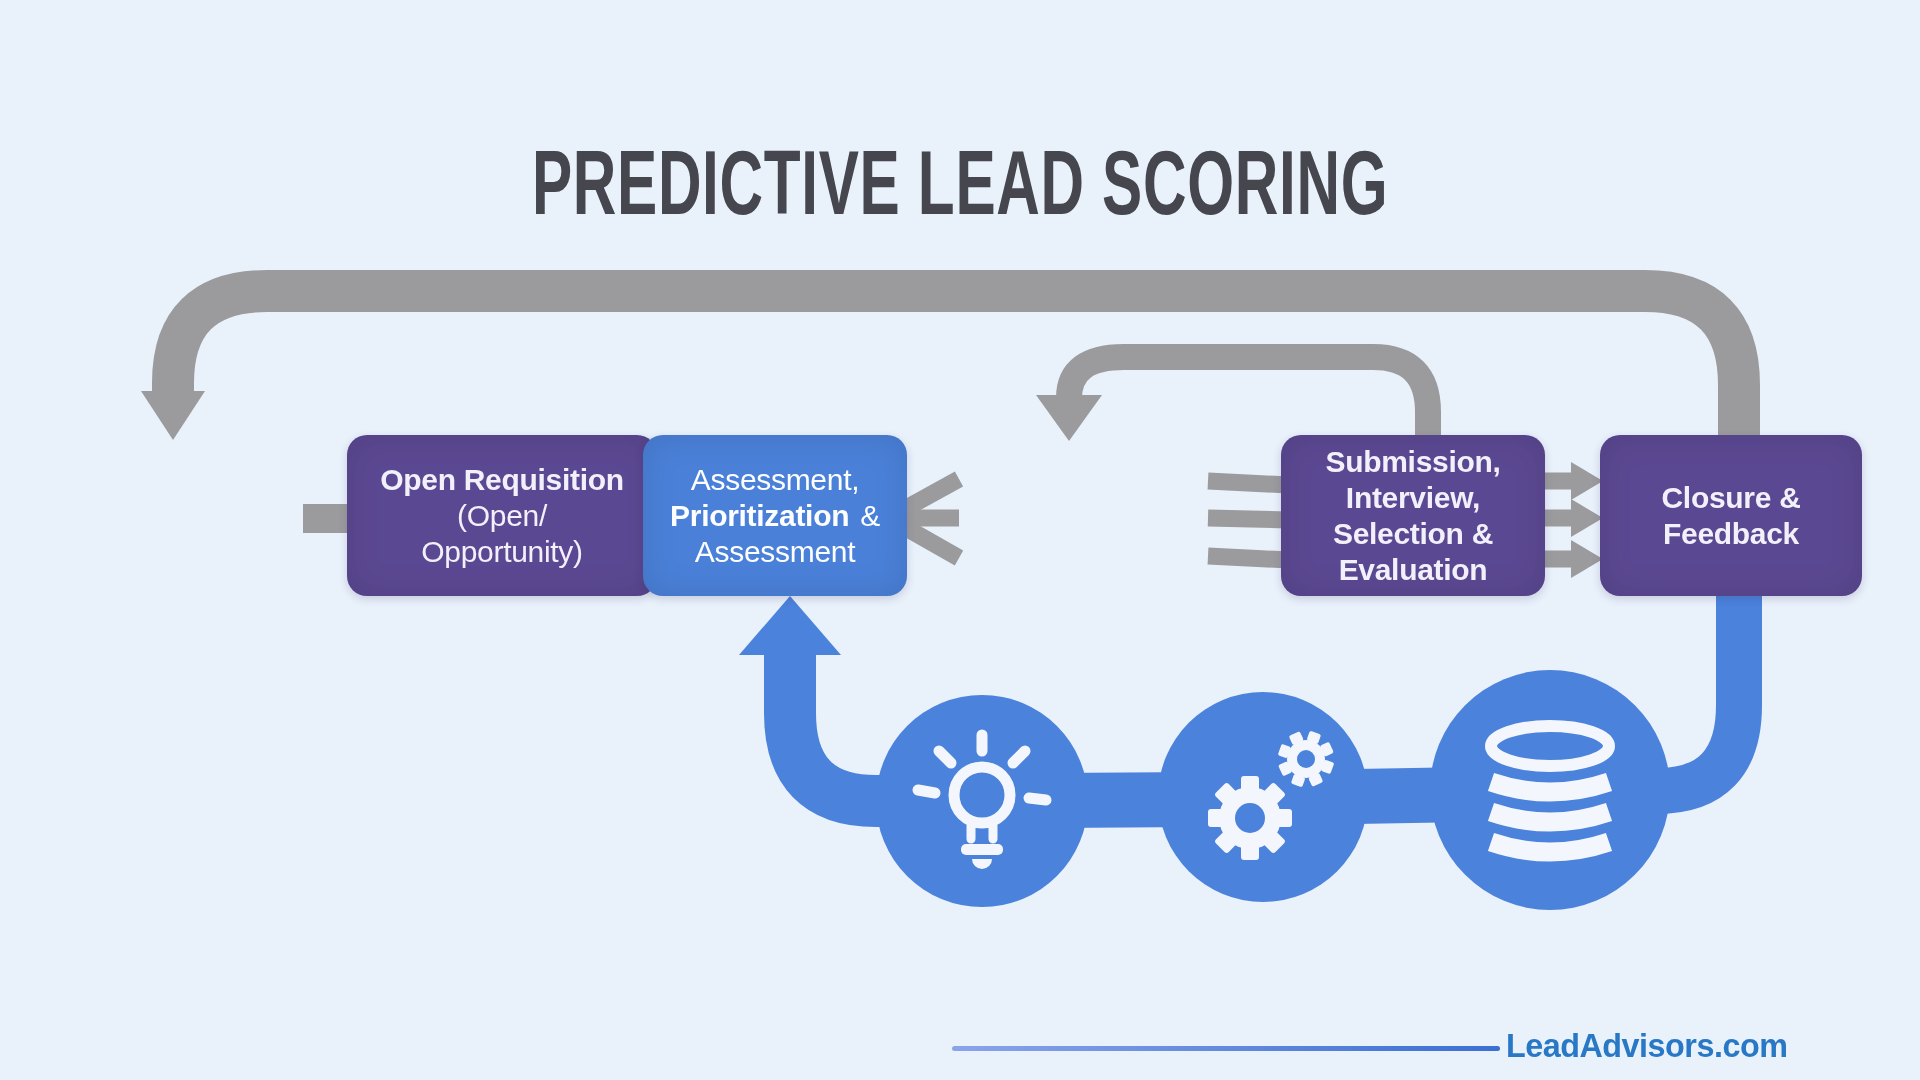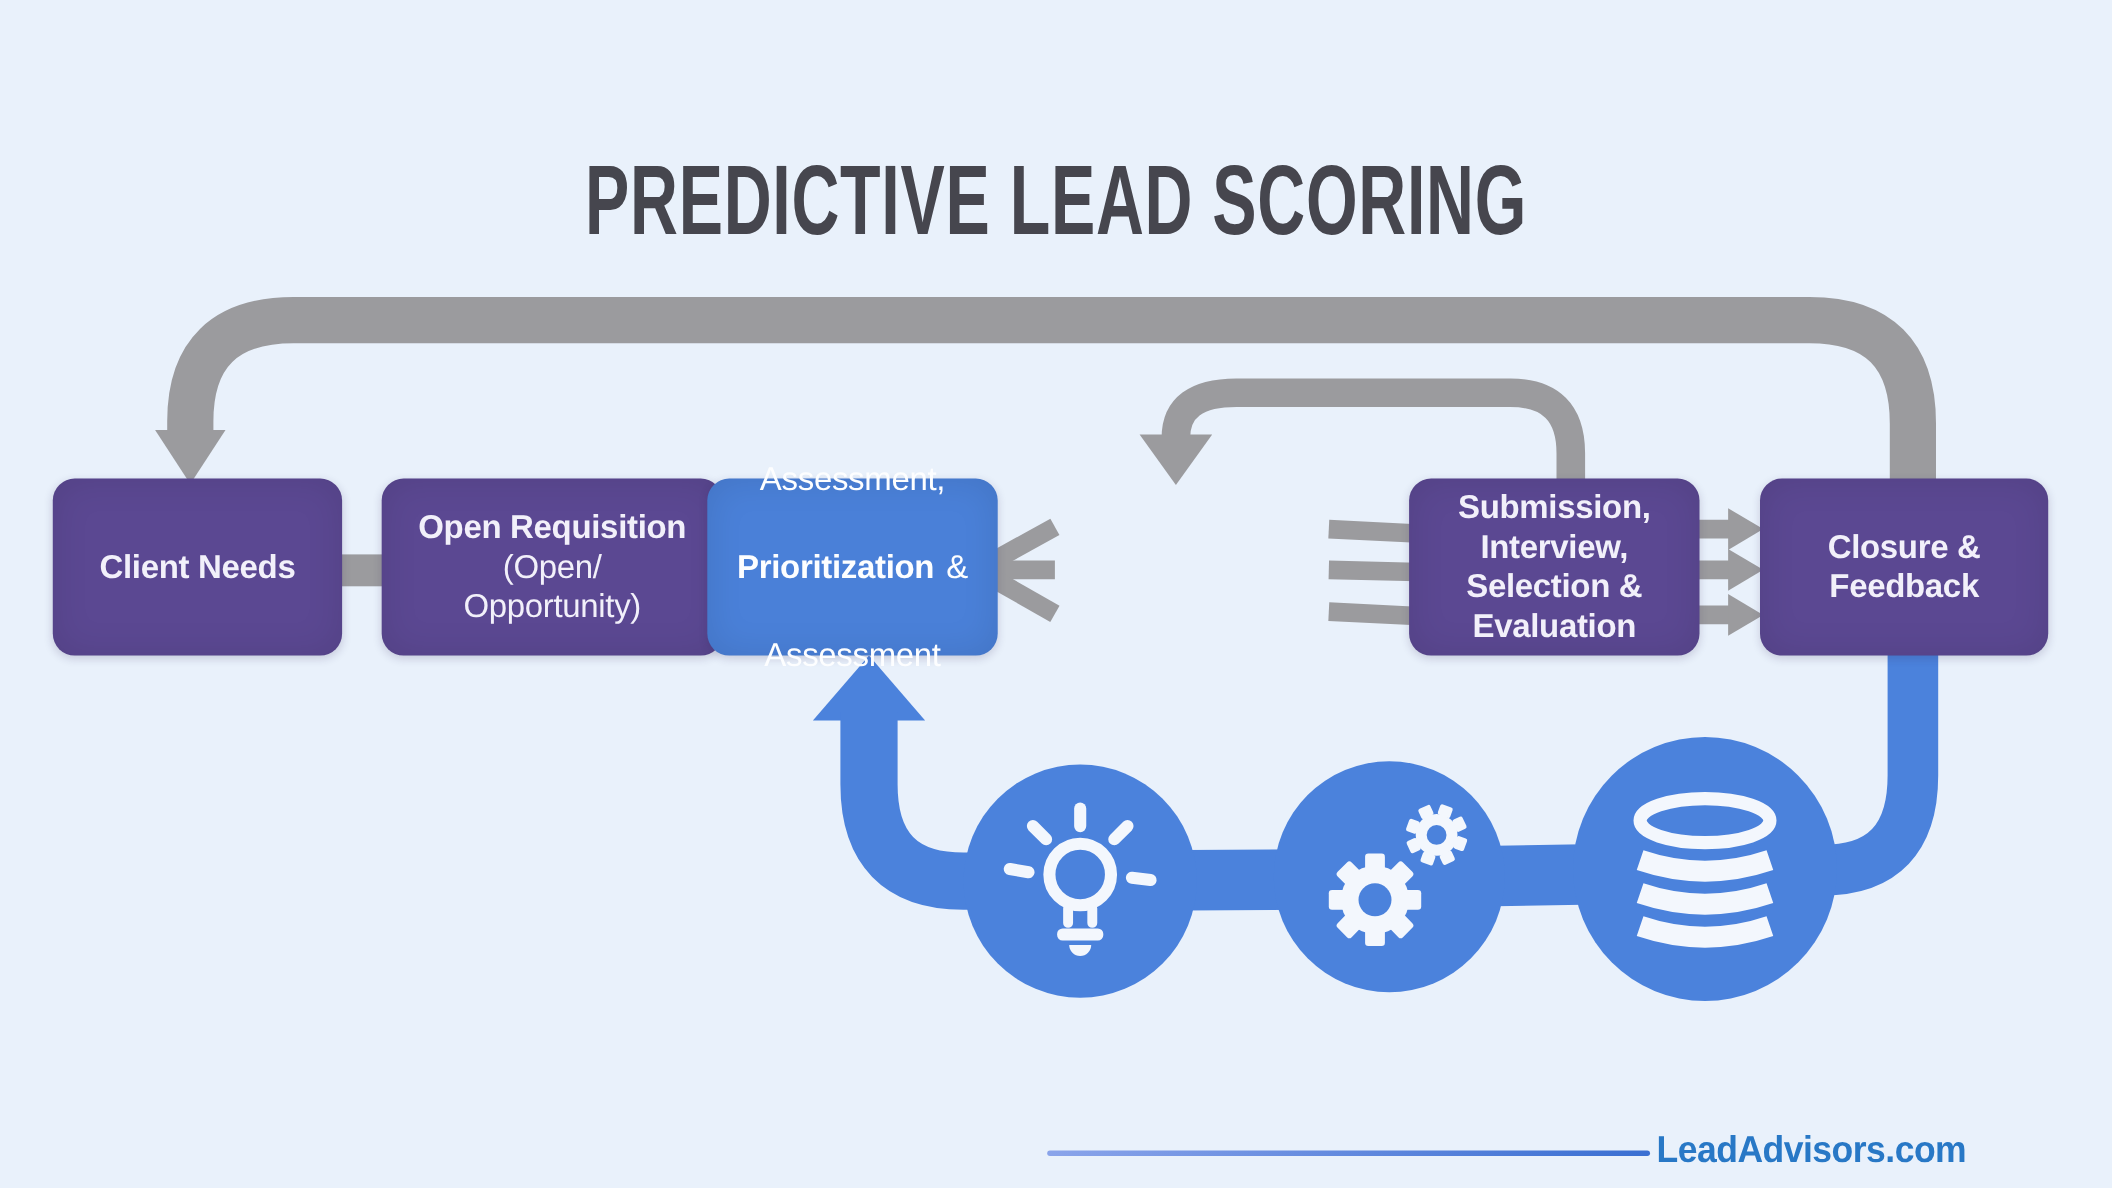--- a/index.html
+++ b/index.html
@@ -21,21 +21,21 @@
   
   .title-wrap{position:absolute;left:0;top:132px;width:1920px;text-align:center;}
   .title-wrap span{display:inline-block;font-size:90px;font-weight:700;color:var(--title-text);
          white-space:nowrap;transform:scaleX(0.67);transform-origin:50% 50%;letter-spacing:1px;}
   
   .box{position:absolute;top:435px;height:161px;border-radius:20px;
        display:flex;flex-direction:column;justify-content:center;align-items:center;
        font-size:30px;line-height:36px;font-weight:700;letter-spacing:-0.3px;text-align:center;
        box-shadow:0 3px 8px rgba(50,40,90,0.18), inset 0 0 34px rgba(0,0,0,0.10);}
   .box.purple{background:var(--box-purple);color:var(--box-text);}
-  .box.blue{background:var(--box-blue);color:var(--box-text-blue);gap:44px;}
+  .box.blue{background:var(--box-blue);color:var(--box-text-blue);}
   .box .line{white-space:nowrap;}
   .light{font-weight:400;}
   .amp{margin-left:11px;}
   
   .fill-gray{fill:var(--arrow-gray);}
   .str-gray{stroke:var(--arrow-gray);fill:none;}
   .ln-gray{stroke:var(--arrow-gray);fill:none;}
   .ln-blue{stroke:var(--path-blue);fill:none;}
   .fill-blue{fill:var(--path-blue);}
   .lw17{stroke-width:17px;}
@@ -149,23 +149,20 @@
       <path class="ic-s" stroke-width="19" d="M-59 -8 Q0 12 59 -8"></path>
       <path class="ic-s" stroke-width="19" d="M-59 22 Q0 42 59 22"></path>
       <path class="ic-s" stroke-width="19" d="M-59 52 Q0 72 59 52"></path>
     </g>
   </svg>
 
   <div class="title-wrap">
     <span>PREDICTIVE LEAD SCORING</span>
   </div>
 
-  <div class="box purple" style="left:48px;width:263px">
-    <div class="line">Client Needs</div>
-  </div>
 
   <div class="box purple" style="left:347px;width:310px">
     <div class="line">Open Requisition</div>
     <div class="line light">(Open/</div>
     <div class="line light">Opportunity)</div>
   </div>
 
   <div class="box blue" style="left:643px;width:264px">
     <div class="line light">Assessment,</div>
     <div class="line">

